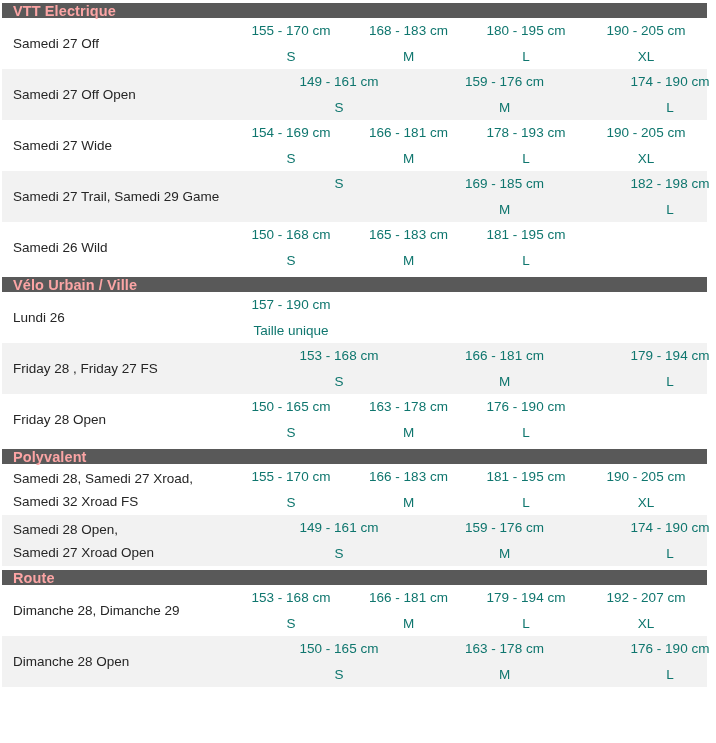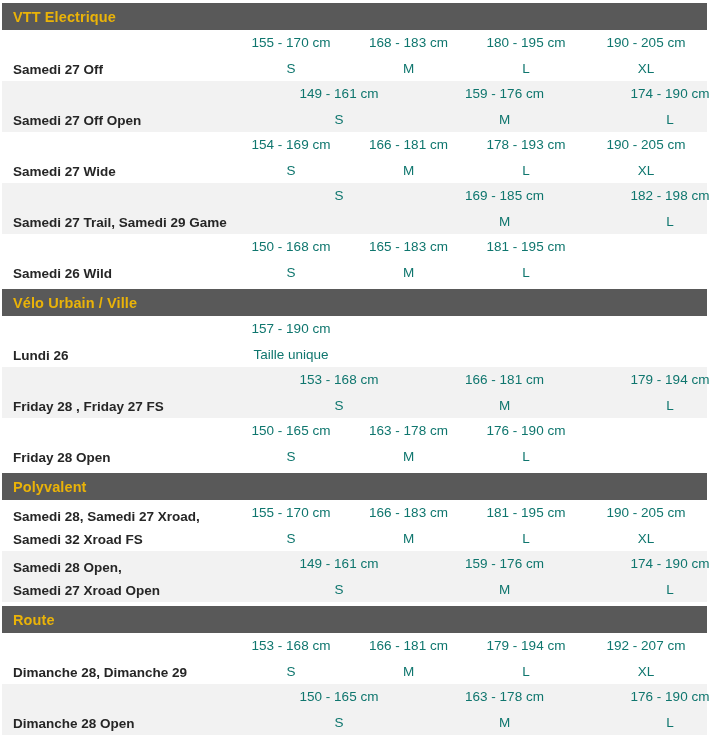--- a/index.html
+++ b/index.html
@@ -7,50 +7,49 @@
     padding: 0;
     background: #ffffff;
     width: 716px;
     font-family: "Liberation Sans", "DejaVu Sans", sans-serif;
   }
   .chart {
     width: 705px;
     margin: 3px 0 0 2px;
   }
   .section-header {
-    height: 27px;
+    height: 15px;
     background: #595959;
-    color: #eab308;
+    color: #fca5a5;
     font-size: 14.5px;
     font-weight: bold;
     display: flex;
     align-items: center;
     padding-left: 11px;
     box-sizing: border-box;
     letter-spacing: 0.1px;
   }
   .section-header + .row { margin-top: 0; }
   .section:not(:first-child) .section-header { margin-top: 4px; }
   .row {
     display: grid;
     grid-template-columns: 230px 118px 117px 118px 1fr;
     height: 51px;
     background: #ffffff;
   }
   .row.shaded { background: #f2f2f2; gap: 48px; }
   .label-cell {
     display: flex;
     flex-direction: column;
-    justify-content: flex-end;
+    justify-content: center;
     padding-left: 11px;
     box-sizing: border-box;
     color: #262626;
     font-size: 13.5px;
     line-height: 23px;
-    font-weight: bold;
   }
   .size-cell {
     display: grid;
     grid-template-rows: 1fr 1fr;
     color: #0f766e;
     font-size: 13.5px;
   }
   .range-line, .letter-line {
     display: flex;
     align-items: center;

